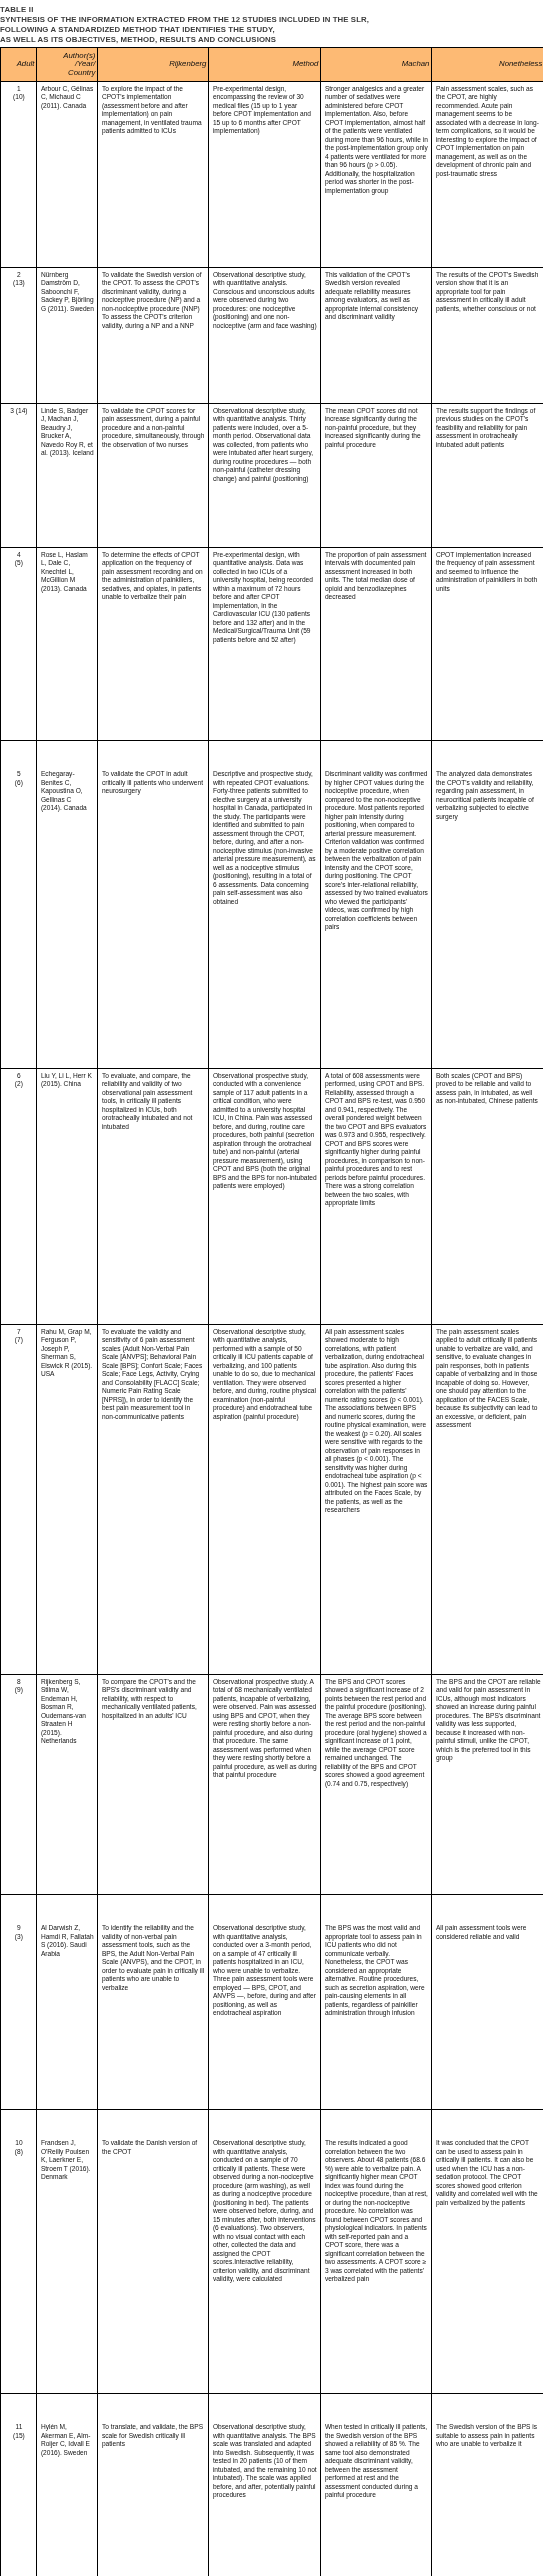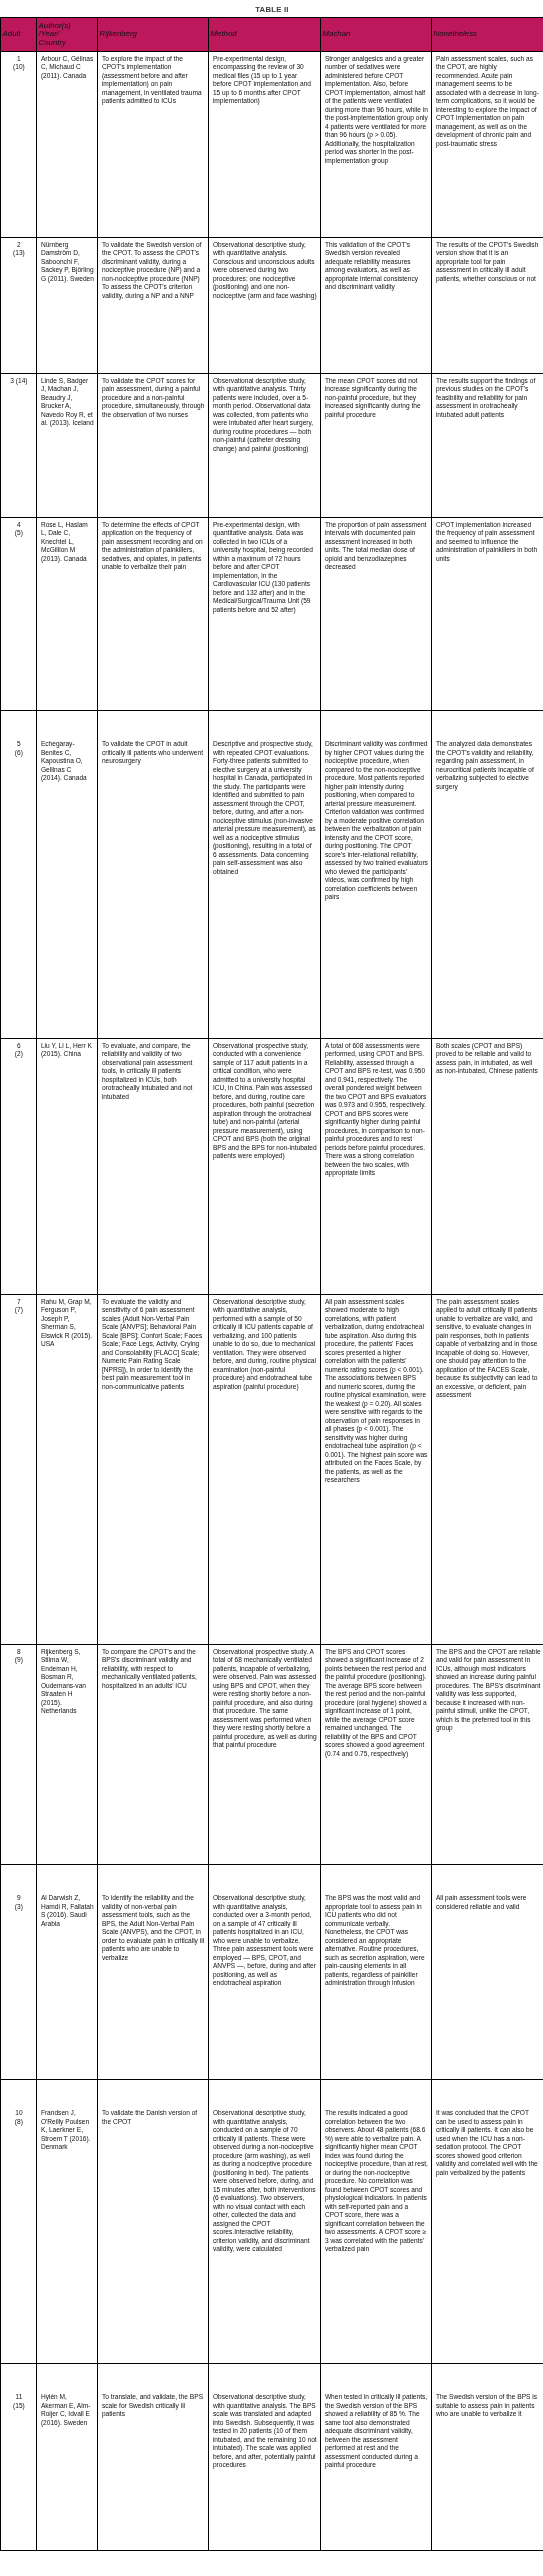--- a/index.html
+++ b/index.html
@@ -9,21 +9,21 @@
     font-family: "Liberation Sans", sans-serif;
     color: #111;
   }
   .page {
     width: 544px;
     margin: 0 auto;
     background: #ffffff;
   }
   .title-block {
     padding-top: 4.7px;
-    text-align: center;
+    text-align: left;
     color: #3d3d3d;
     font-weight: bold;
   }
   .title-label {
     font-size: 7.8px;
     line-height: 10px;
     letter-spacing: 0.2px;
   }
   .title-caption {
     font-size: 7.8px;
@@ -40,26 +40,26 @@
   }
   .slr-table th, .slr-table td {
     border: 0.8px solid #000;
     vertical-align: top;
     padding: 3.1px 3.1px 3.1px 3.9px;
     font-size: 6.6px;
     line-height: 8.5px;
     word-wrap: break-word;
   }
   .slr-table thead th {
-    background: #be185d;
+    background: #fdba74;
     font-style: italic;
     font-weight: normal;
     font-size: 7.8px;
     line-height: 8.5px;
-    text-align: left;
+    text-align: right;
     vertical-align: middle;
     white-space: pre-line;
     height: 29.5px;
     padding: 1.6px;
   }
   td.cell-study {
     text-align: center;
     white-space: pre-line;
   }
   
@@ -80,20 +80,23 @@
   tbody tr:nth-child(10) td,
   tbody tr:nth-child(11) td { padding-top: 29.5px; }
 </style>
 </head>
 <body>
 
 <div class="page">
 
   <div class="title-block">
     <div class="title-label">TABLE II</div>
+    <div class="title-caption">SYNTHESIS OF THE INFORMATION EXTRACTED FROM THE 12 STUDIES INCLUDED IN THE SLR,
+FOLLOWING A STANDARDIZED METHOD THAT IDENTIFIES THE STUDY,
+AS WELL AS ITS OBJECTIVES, METHOD, RESULTS AND CONCLUSIONS</div>
   </div>
 
   <table class="slr-table">
     <colgroup>
       <col style="width:36px">
       <col style="width:61px">
       <col style="width:111px">
       <col style="width:112px">
       <col style="width:111px">
       <col style="width:113px">

